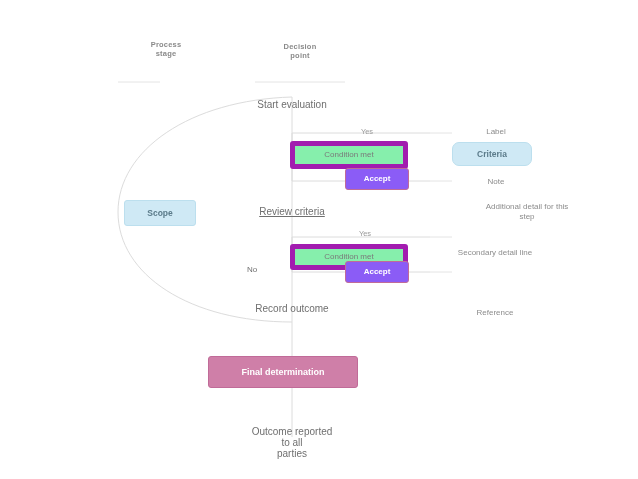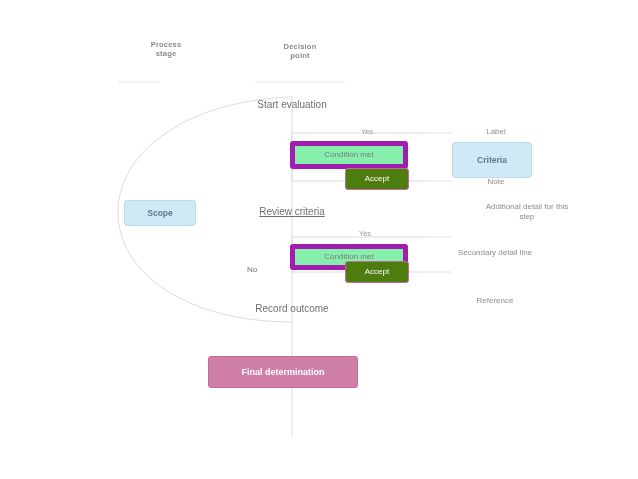--- a/index.html
+++ b/index.html
@@ -38,24 +38,24 @@
   }
   .box-outline{
     background:#86efac;
     border:5px solid #a21caf;
     color:#7a7a7a;
   }
   .box-pink{
     background:#c9traits;
   }
   .box-pink{
-    background:#4d7c0f;
+    background:#8b5cf6;
     color:#ffffff;
     border:1px solid #c06b98;
-    font-weight:normal;
+    font-weight:bold;
   }
   .box-pink-wide{
     background:#cf7fa8;
     color:#ffffff;
     border:1px solid #c06b98;
     font-weight:bold;
     font-size:9px;
   }
   .box-blue{
     background:#cfe9f5;
@@ -156,38 +156,43 @@
   </div>
 
   <div class="abs box box-pink" style="left:345px;top:261px;width:64px;height:22px;">
     <span>Accept</span>
   </div>
 
   <div class="abs right-label" style="left:455px;top:127px;width:82px;">
     <span>Label</span>
   </div>
 
-  <div class="abs box box-blue" style="left:452px;top:142px;width:80px;height:36px;">
+  <div class="abs box box-blue" style="left:452px;top:142px;width:80px;height:24px;border-radius:7px;">
     <span>Criteria</span>
   </div>
 
   <div class="abs right-label" style="left:455px;top:177px;width:82px;">
     <span>Note</span>
   </div>
 
   <div class="abs right-label" style="left:450px;top:202px;width:90px;margin-left:32px;">
     <span>Additional detail for this step</span>
   </div>
 
   <div class="abs right-label" style="left:450px;top:248px;width:90px;">
     <span>Secondary detail line</span>
   </div>
 
-  <div class="abs right-label" style="left:450px;top:296px;width:90px;">
+  <div class="abs right-label" style="left:450px;top:308px;width:90px;">
     <span>Reference</span>
   </div>
 
   <div class="abs box box-pink-wide" style="left:208px;top:356px;width:150px;height:32px;">
     <span>Final determination</span>
   </div>
 
+  <div class="abs node-label multi" style="left:202px;top:426px;width:180px;">
+    <div>Outcome reported</div>
+    <div>to all</div>
+    <div>parties</div>
+  </div>
 
 </div>
 
 </body></html>

